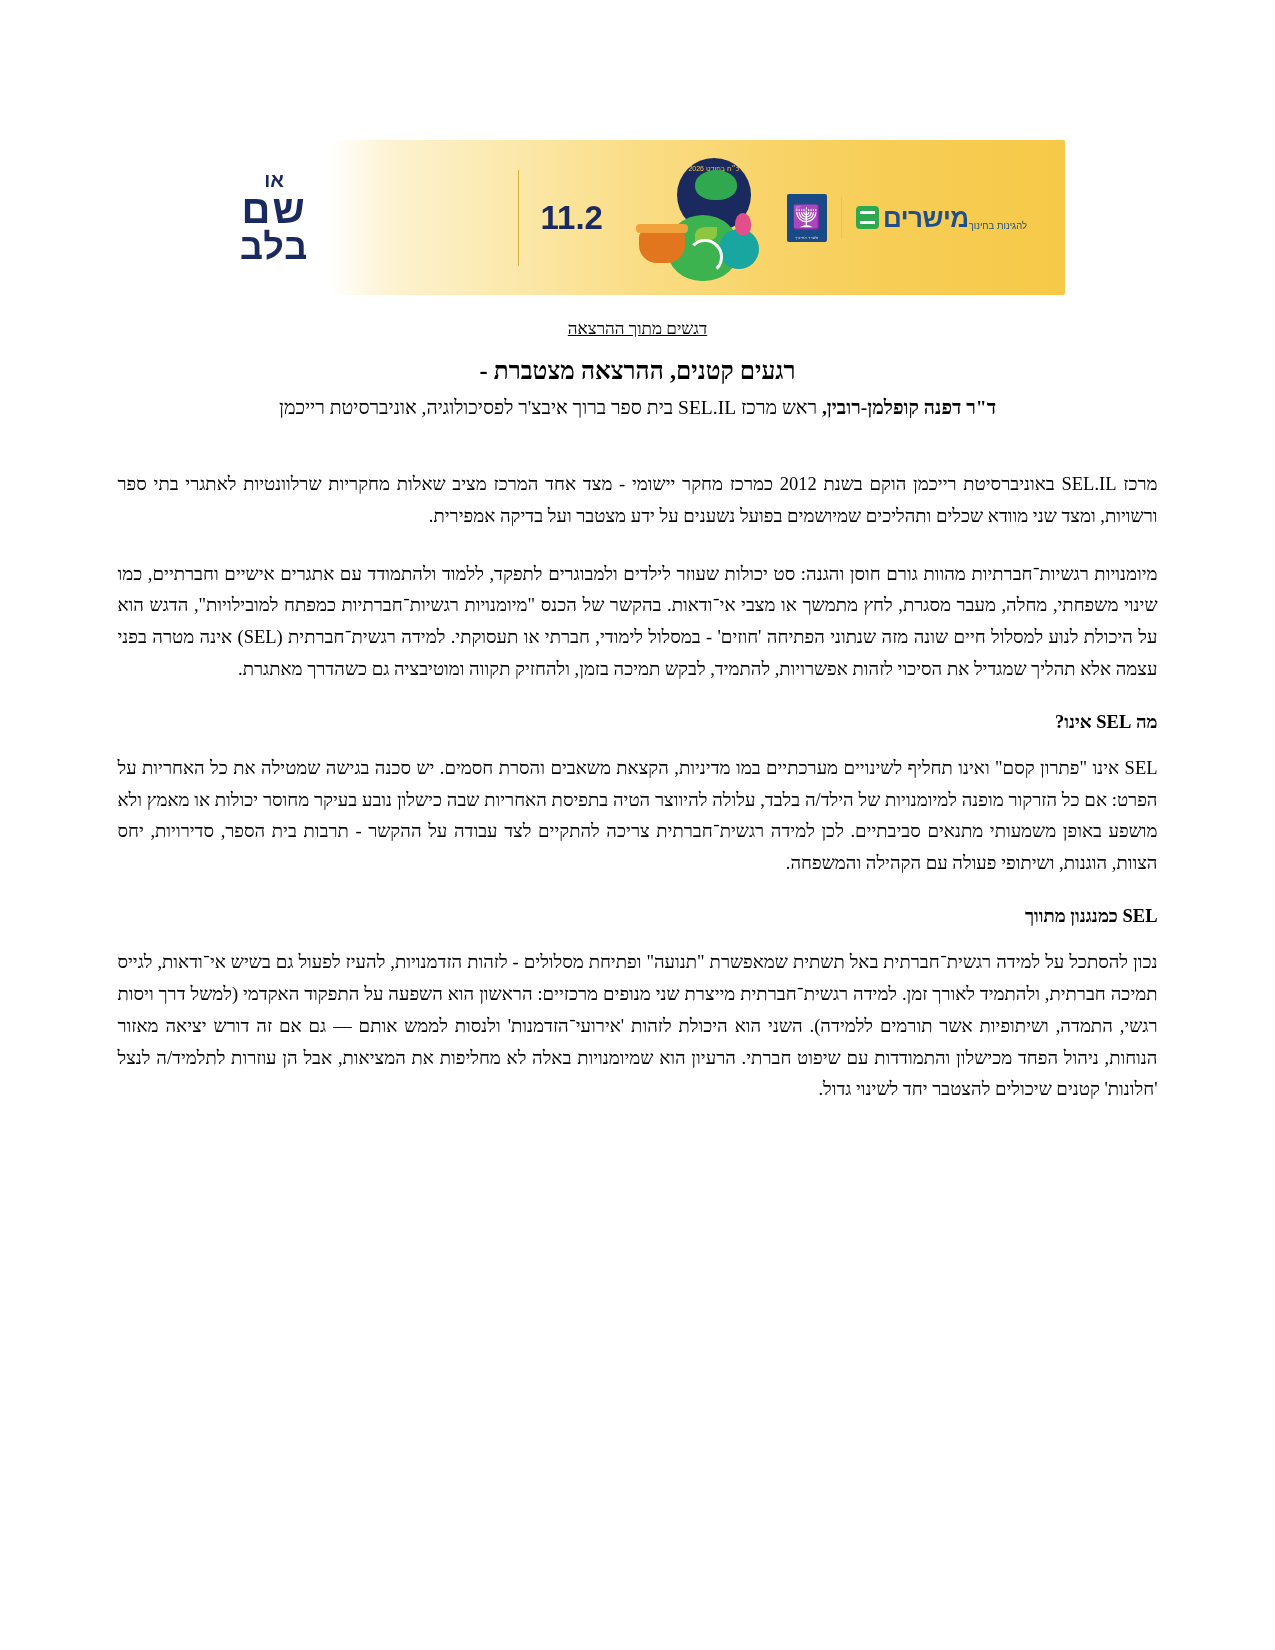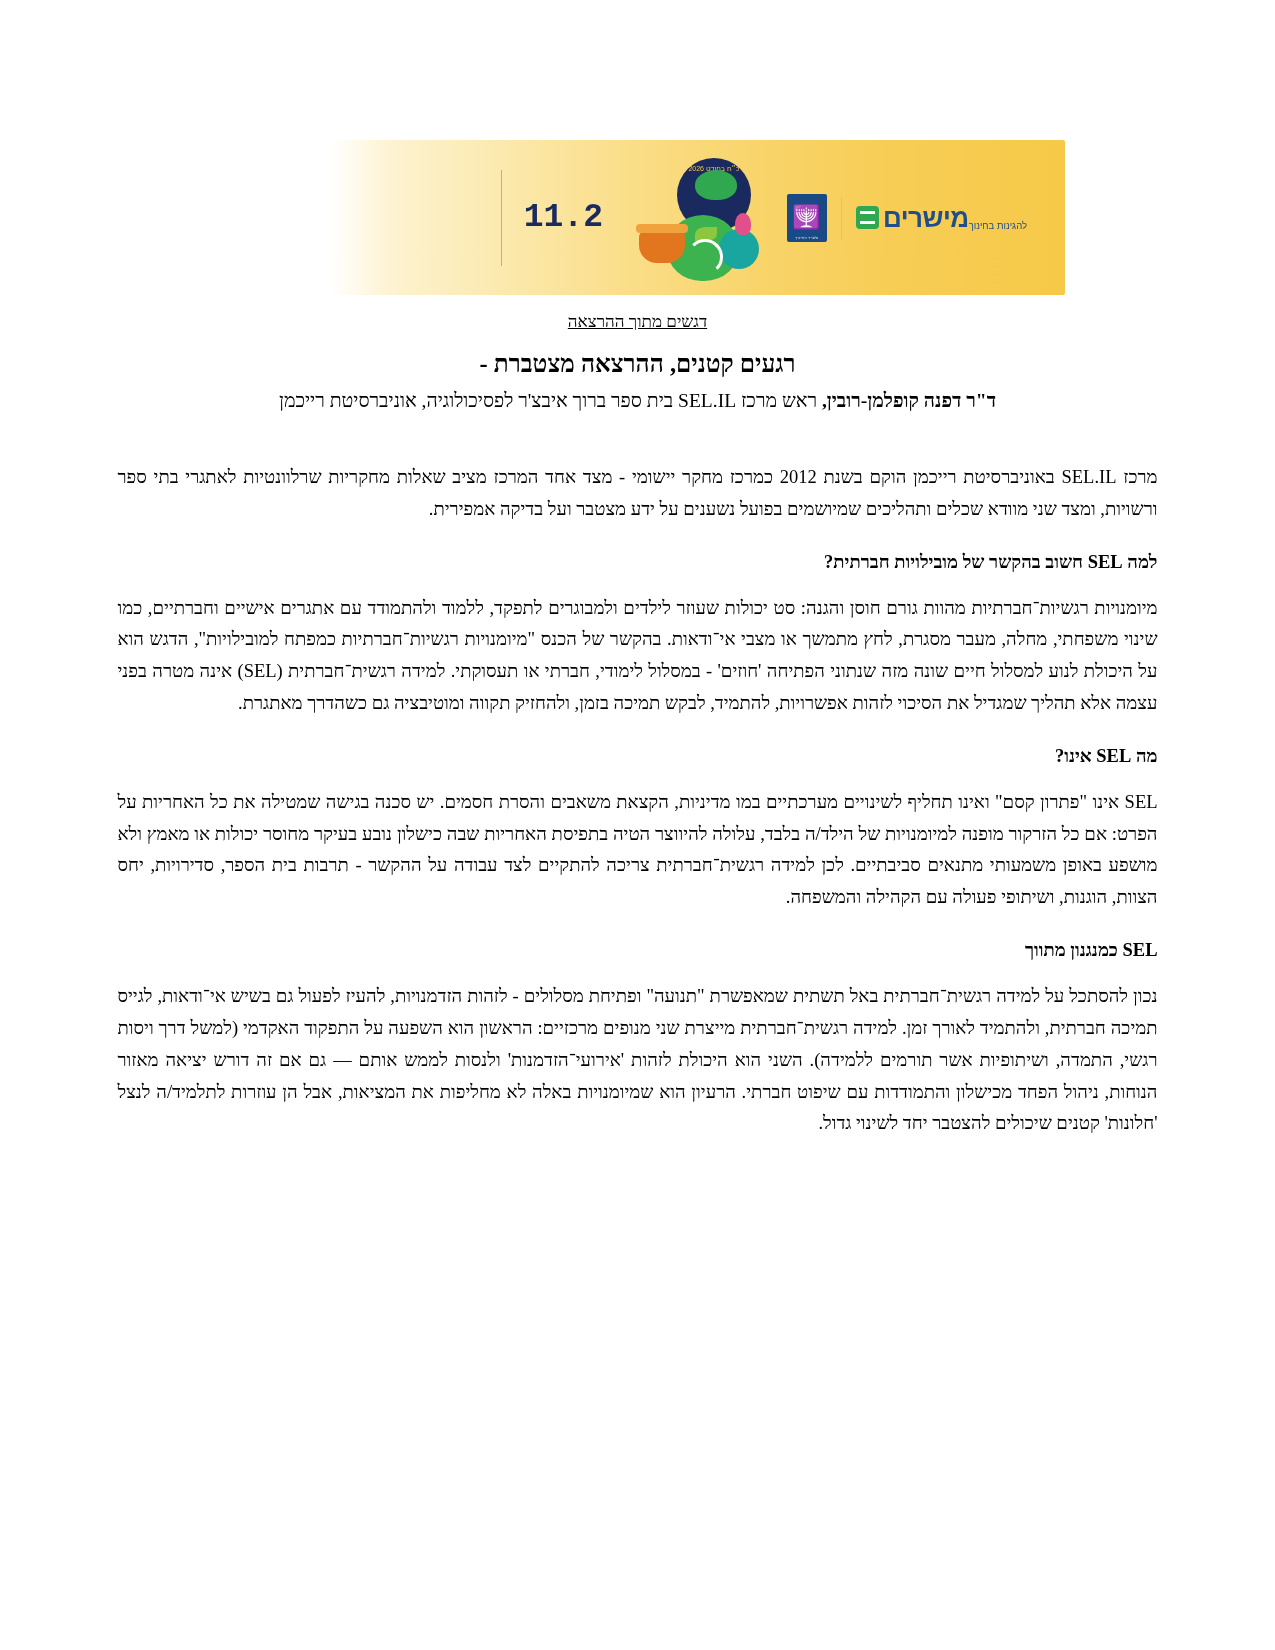--- a/index.html
+++ b/index.html
@@ -225,21 +225,21 @@
 
   .banner-sep {
     width: 1px;
     height: 96px;
     background: #d9b23e;
     margin: 0 10px;
     flex: 0 0 auto;
   }
 
   .banner-date {
-    font-family: Liberation Mono, monospace;
+    font-family: Liberation Sans, sans-serif;
     font-weight: bold;
     font-size: 33px;
     color: #1b2a5e;
     letter-spacing: 0px;
     flex: 0 0 auto;
     padding: 0 12px;
     direction: ltr;
   }
 
   .banner-text {
@@ -268,21 +268,21 @@
     line-height: .95;
   }
   .banner-logo-right .l1 { font-size: 20px; font-weight: bold; }
   .banner-logo-right .l2 { font-size: 40px; font-weight: bold; letter-spacing: 2px;}
   .banner-logo-right .l3 { font-size: 36px; font-weight: bold; letter-spacing: 1px; margin-top: 2px;}
 
   
   .content {
     width: 1040px;
     margin: 0 auto;
-    padding-top: 17px;
+    padding-top: 24px;
     direction: rtl;
     text-align: right;
   }
   .kicker {
     text-align: center;
     font-size: 17px;
     text-decoration: underline;
     margin-bottom: 14px;
     font-family: "Liberation Serif", serif;
   }
@@ -354,37 +354,41 @@
         <div class="tulip"></div>
         <div class="leaf"></div>
         <div class="swirl"></div>
       </div>
 
       <div class="banner-date">11.2</div>
 
       <div class="banner-sep"></div>
 
 
+      <div class="banner-logo-right">
+        <div class="l1">או</div>
+        <div class="l2">שם</div>
+        <div class="l3">בלב</div>
+      </div>
 
     </div>
   </div>
 
   <div class="content">
 
     <div class="kicker">דגשים מתוך ההרצאה</div>
 
     <div class="title">רגעים קטנים, ההרצאה מצטברת -</div>
 
     <div class="byline">
       <b>ד"ר דפנה קופלמן-רובין,</b><span> ראש מרכז SEL.IL בית ספר ברוך איבצ'ר לפסיכולוגיה, אוניברסיטת רייכמן</span>
     </div>
 
     <p class="body">מרכז SEL.IL באוניברסיטת רייכמן הוקם בשנת 2012 כמרכז מחקר יישומי - מצד אחד המרכז מציב שאלות מחקריות שרלוונטיות לאתגרי בתי ספר ורשויות, ומצד שני מוודא שכלים ותהליכים שמיושמים בפועל נשענים על ידע מצטבר ועל בדיקה אמפירית.</p>
 
-    <h2 class="sec">למה SEL חשוב בהקשר של מובילויות חברתית?</h2>
     <p class="body">מיומנויות רגשיות־חברתיות מהוות גורם חוסן והגנה: סט יכולות שעוזר לילדים ולמבוגרים לתפקד, ללמוד ולהתמודד עם אתגרים אישיים וחברתיים, כמו שינוי משפחתי, מחלה, מעבר מסגרת, לחץ מתמשך או מצבי אי־ודאות. בהקשר של הכנס "מיומנויות רגשיות־חברתיות כמפתח למובילויות", הדגש הוא על היכולת לנוע למסלול חיים שונה מזה שנתוני הפתיחה 'חוזים' - במסלול לימודי, חברתי או תעסוקתי. למידה רגשית־חברתית (SEL) אינה מטרה בפני עצמה אלא תהליך שמגדיל את הסיכוי לזהות אפשרויות, להתמיד, לבקש תמיכה בזמן, ולהחזיק תקווה ומוטיבציה גם כשהדרך מאתגרת.</p>
 
     <h2 class="sec">מה SEL אינו?</h2>
     <p class="body">SEL אינו "פתרון קסם" ואינו תחליף לשינויים מערכתיים במו מדיניות, הקצאת משאבים והסרת חסמים. יש סכנה בגישה שמטילה את כל האחריות על הפרט: אם כל הזרקור מופנה למיומנויות של הילד/ה בלבד, עלולה להיווצר הטיה בתפיסת האחריות שבה כישלון נובע בעיקר מחוסר יכולות או מאמץ ולא מושפע באופן משמעותי מתנאים סביבתיים. לכן  למידה רגשית־חברתית צריכה להתקיים לצד עבודה על ההקשר - תרבות בית הספר, סדירויות, יחס הצוות, הוגנות, ושיתופי פעולה עם הקהילה והמשפחה.</p>
 
     <h2 class="sec">SEL כמנגנון מתווך</h2>
     <p class="body">נכון להסתכל על למידה רגשית־חברתית באל תשתית שמאפשרת "תנועה" ופתיחת מסלולים - לזהות הזדמנויות, להעיז לפעול גם בשיש אי־ודאות, לגייס תמיכה חברתית, ולהתמיד לאורך זמן. למידה רגשית־חברתית מייצרת שני מנופים מרכזיים: הראשון הוא השפעה על התפקוד האקדמי (למשל דרך ויסות רגשי, התמדה, ושיתופיות אשר תורמים ללמידה). השני הוא היכולת לזהות 'אירועי־הזדמנות' ולנסות לממש אותם — גם אם זה דורש יציאה מאזור הנוחות, ניהול הפחד מכישלון והתמודדות עם שיפוט חברתי. הרעיון הוא שמיומנויות באלה לא מחליפות את המציאות, אבל הן עוזרות לתלמיד/ה לנצל 'חלונות' קטנים שיכולים להצטבר יחד לשינוי גדול.</p>
 
   </div>
 </div>

